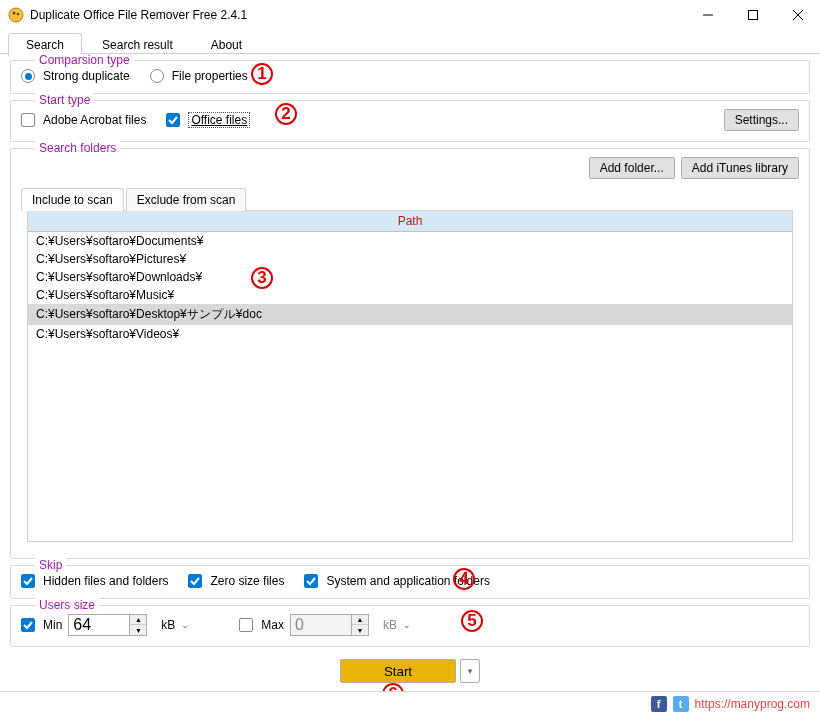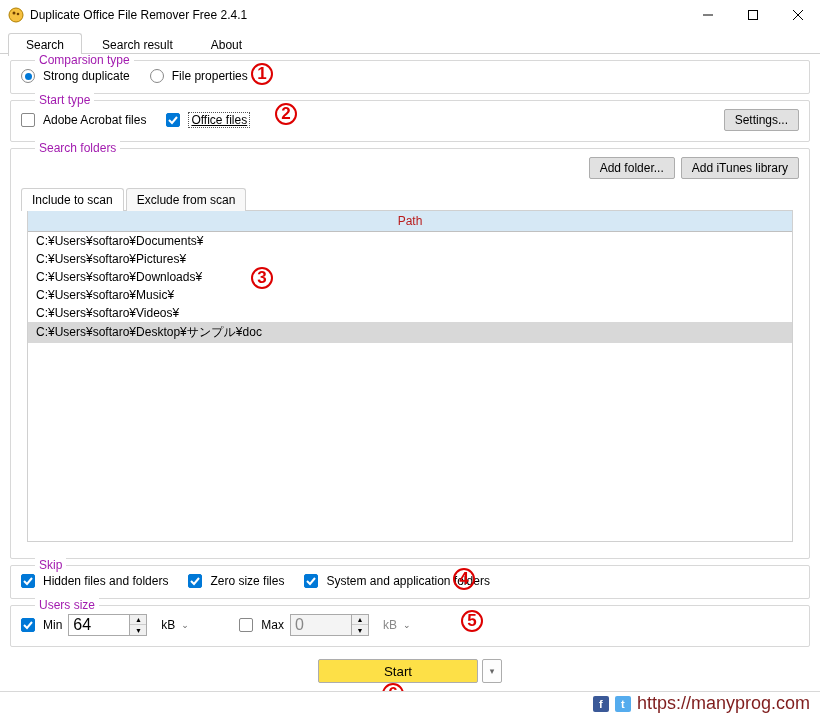--- a/index.html
+++ b/index.html
@@ -36,24 +36,24 @@
 .path-row.sel { background: #d8d8d8; }
 .spinner { display: inline-flex; border: 1px solid #aaa; height: 22px; }
 .spinner input { border: none; width: 60px; padding: 0 4px; font-size: 16px; outline: none; }
 .spinner.disabled input { color: #888; background: #f4f4f4; }
 .spinner-btns { display: flex; flex-direction: column; border-left: 1px solid #aaa; }
 .spinner-btns div { width: 16px; height: 10px; font-size: 7px; display: flex; align-items: center; justify-content: center; background: #f0f0f0; cursor: default; }
 .spinner-btns div:first-child { border-bottom: 1px solid #ccc; }
 .combo { display: inline-flex; align-items: center; height: 22px; gap: 6px; padding: 0 4px 0 8px; min-width: 50px; cursor: default; }
 .combo.disabled { color: #888; }
 .start-row { display: flex; justify-content: center; padding: 6px 0 8px; position: relative; }
-.start-btn { border: 1px solid #adadad; background: #fde047; width: 160px; height: 24px; border-radius: 2px; cursor: default; }
+.start-btn { border: 1px solid #adadad; background: #eab308; width: 116px; height: 24px; border-radius: 2px; cursor: default; }
 .start-drop { border: 1px solid #adadad; background: #fdfdfd; width: 20px; height: 24px; margin-left: 4px; border-radius: 2px; display: flex; align-items: center; justify-content: center; cursor: default; }
 .footer { height: 24px; border-top: 1px solid #d8d8d8; display: flex; align-items: center; justify-content: flex-end; padding: 0 10px; gap: 6px; }
-.footer a { color: #7f1d1d; text-decoration: none; font-size: 18px; }
+.footer a { color: #ef4444; text-decoration: none; font-size: 12px; }
 .social { width: 16px; height: 16px; border-radius: 2px; display: flex; align-items: center; justify-content: center; color: #fff; font-weight: bold; font-size: 11px; }
 .fb { background: #3b5998; }
 .tw { background: #55acee; color: #fff; }
 .chev { font-size: 9px; color: #666; }
 </style>
 </head>
 <body>
 
 <div class="titlebar">
   <span class="app-icon">
@@ -127,22 +127,22 @@
     <div class="subtabs">
       <div class="subtab active">Include to scan</div>
       <div class="subtab">Exclude from scan</div>
     </div>
     <div class="path-table">
       <div class="path-header">Path</div>
       <div class="path-row">C:¥Users¥softaro¥Documents¥</div>
       <div class="path-row">C:¥Users¥softaro¥Pictures¥</div>
       <div class="path-row">C:¥Users¥softaro¥Downloads¥</div>
       <div class="path-row">C:¥Users¥softaro¥Music¥</div>
+      <div class="path-row sel">C:¥Users¥softaro¥Desktop¥サンプル¥doc</div>
       <div class="path-row">C:¥Users¥softaro¥Videos¥</div>
-      <div class="path-row sel">C:¥Users¥softaro¥Desktop¥サンプル¥doc</div>
     </div>
     <span class="annot" style="top:118px; left:240px;">3</span>
   </div>
 
   <div class="group">
     <span class="group-legend">Skip</span>
     <div class="row">
       <span class="checkbox checked">
           <svg viewBox="0 0 10 10">
             <polyline points="1,5 4,8 9,2"></polyline>

